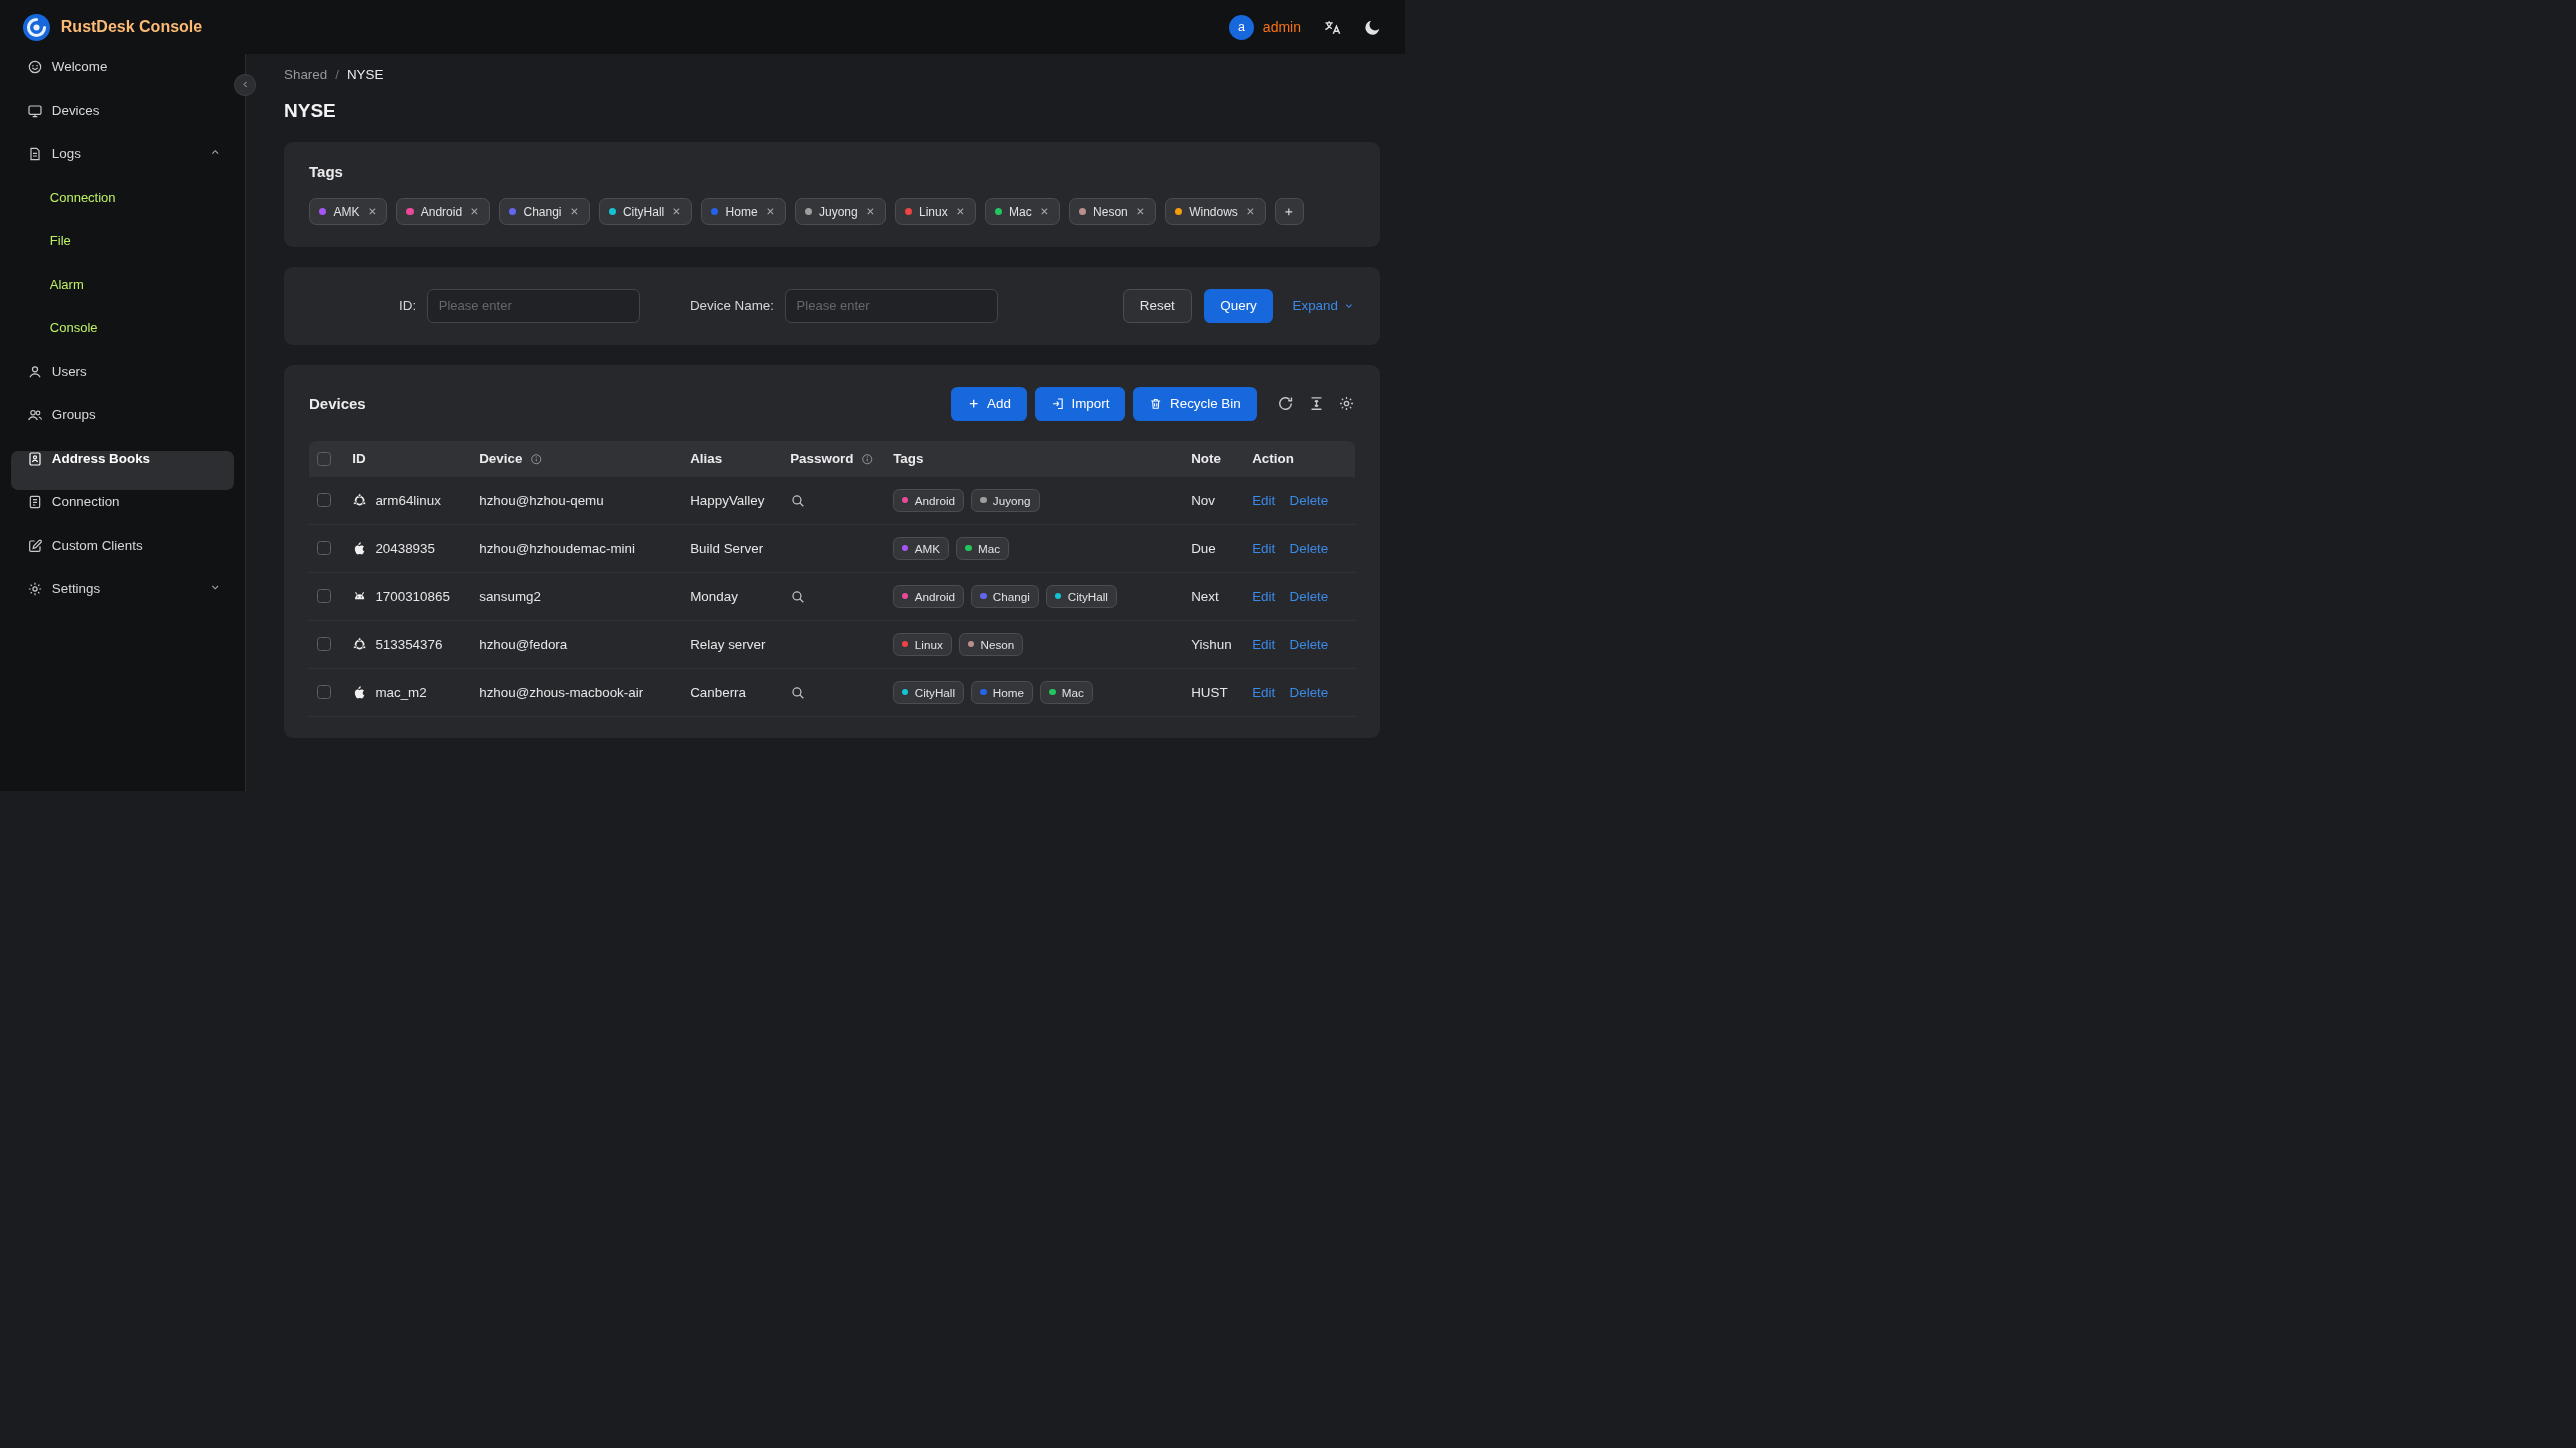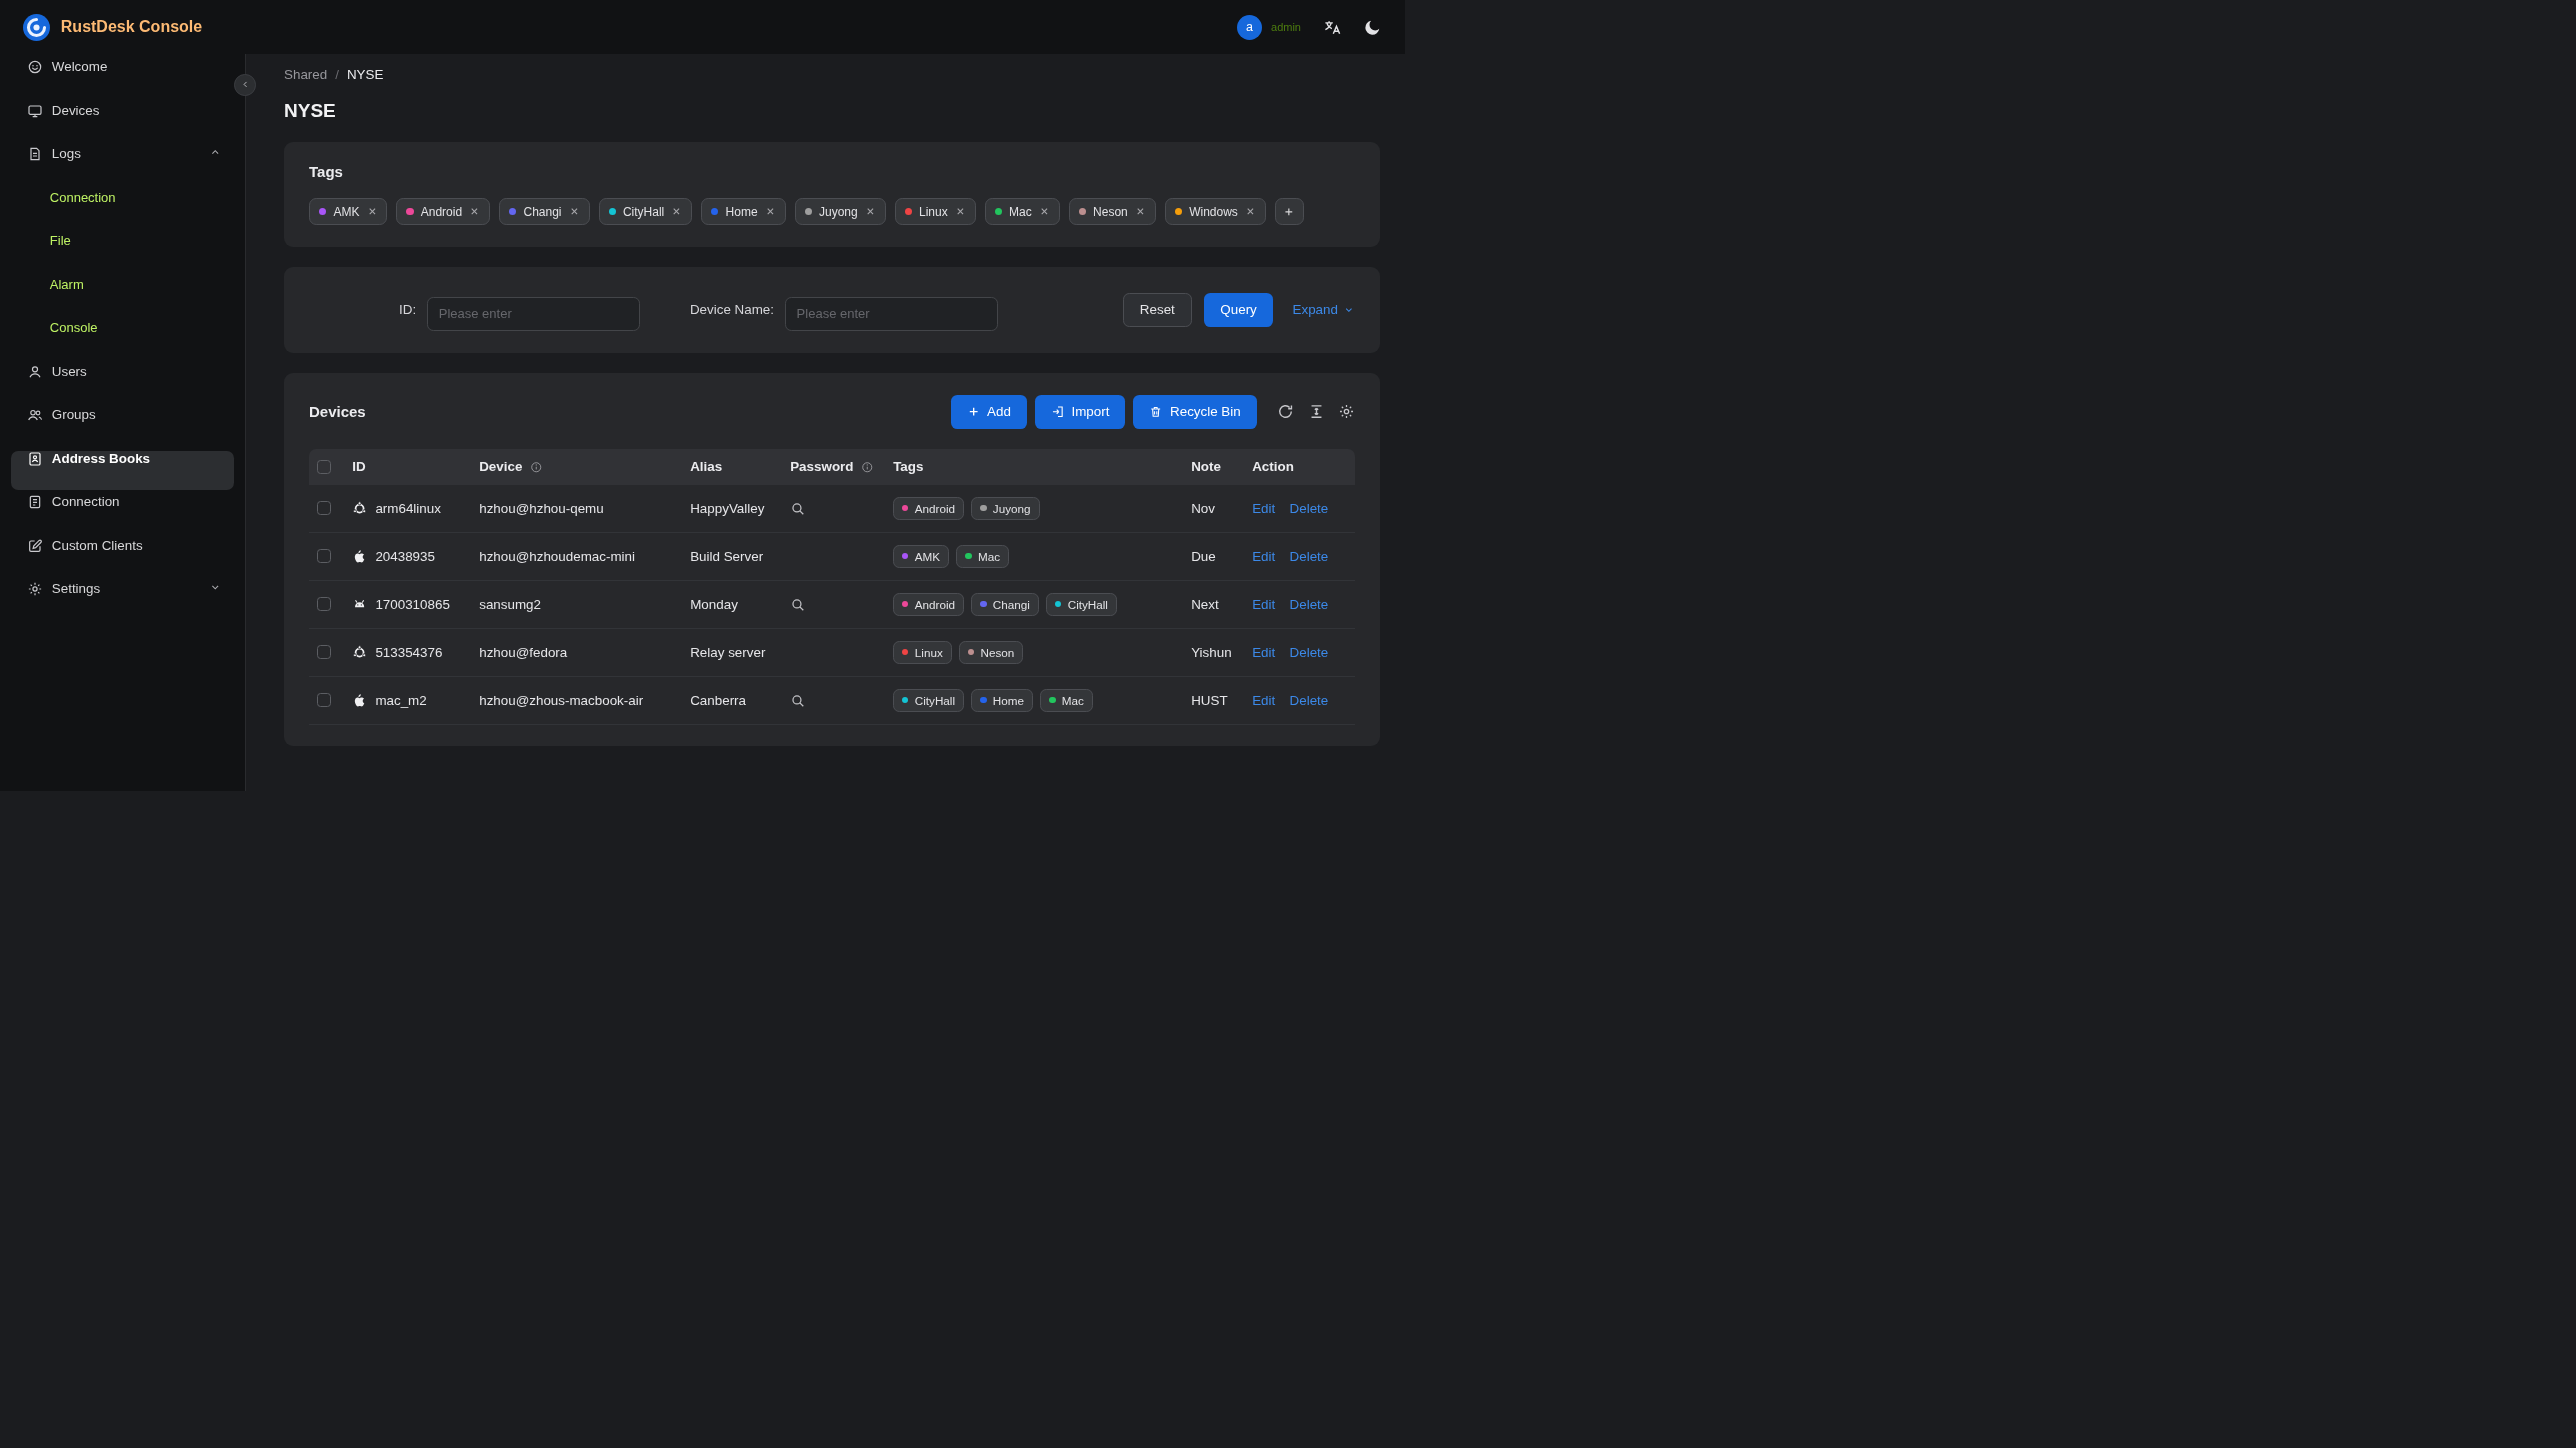--- a/index.html
+++ b/index.html
@@ -13,21 +13,21 @@
   .ic { display:inline-block; flex:none; }
 
   
   .topbar { height:54px; background:#111214; display:flex; align-items:center; padding:0 23px; }
   .logo { width:27px; height:27px; }
   .app-title { font-size:16px; font-weight:bold; color:#fdba74; margin-left:10.8px; }
   .topbar-right { margin-left:auto; display:flex; align-items:center; gap:21.5px; }
   .user-chip { display:flex; align-items:center; gap:9px; cursor:pointer; }
   .avatar { width:25px; height:25px; border-radius:50%; background:#1668dc; color:#fff;
             display:flex; align-items:center; justify-content:center; font-size:12.5px; }
-  .username { font-size:11px; color:#4d7c0f; }
+  .username { font-size:14px; color:#f97316; }
   .top-icon { width:19px; height:19px; color:#e2e2e5; cursor:pointer; }
 
   
   .app { display:flex; height:737px; }
   .sidebar { width:246px; background:#111214; position:relative; border-right:0.9px solid #2a2b2e; padding-top:5.4px; flex:none; }
   .main { flex:1; padding:12.5px 25px 0 38px; overflow:hidden; }
 
   
   .side-item { height:39px; margin:0 10.8px 4.5px; border-radius:7.2px; display:flex; align-items:flex-start;
                gap:9px; padding:0 12.5px 0 16px; font-size:13.4px; color:#d8d8da; cursor:pointer; }
@@ -62,21 +62,21 @@
   .chip.add { width:29px; justify-content:center; padding:0; }
   .chip.add .ic { width:11.7px; height:11.7px; color:#d8d8da; }
 
   
   .filter-card { display:flex; align-items:center; padding:22.4px 25px; }
   .f-group { display:flex; align-items:center; gap:10.8px; }
   .f-group.first { margin-left:90px; }
   .f-group.second { margin-left:50px; }
   .f-label { font-size:13.4px; color:#d6d6da; }
   .f-input { width:213px; height:34px; background:#202225; border:0.9px solid #434549; border-radius:6.3px;
-             padding:0 10.8px; color:#84cc16; font-size:13px; font-family:inherit; outline:none;margin-top:8px; }
+             padding:0 10.8px; color:#84cc16; font-size:13px; font-family:inherit; outline:none; }
   .f-input::placeholder { color:#66676c; }
   .filter-actions { margin-left:auto; display:flex; align-items:center; gap:12.5px; }
   .btn { height:34px; border-radius:6.3px; padding:0 16px; font-size:13.4px; display:inline-flex;
          align-items:center; gap:7.2px; cursor:pointer; border:none; font-family:inherit; }
   .btn.secondary { background:#2e3034; border:0.9px solid #4b4d52; color:#e4e4e7; }
   .btn.primary { background:#1668dc; color:#fff; }
   .btn .ic { width:13.4px; height:13.4px; }
   .link { color:#3c89e8; font-size:13.4px; cursor:pointer; display:inline-flex; align-items:center; gap:5.4px; text-decoration:none; }
   .link .ic { width:11.7px; height:11.7px; }
 

